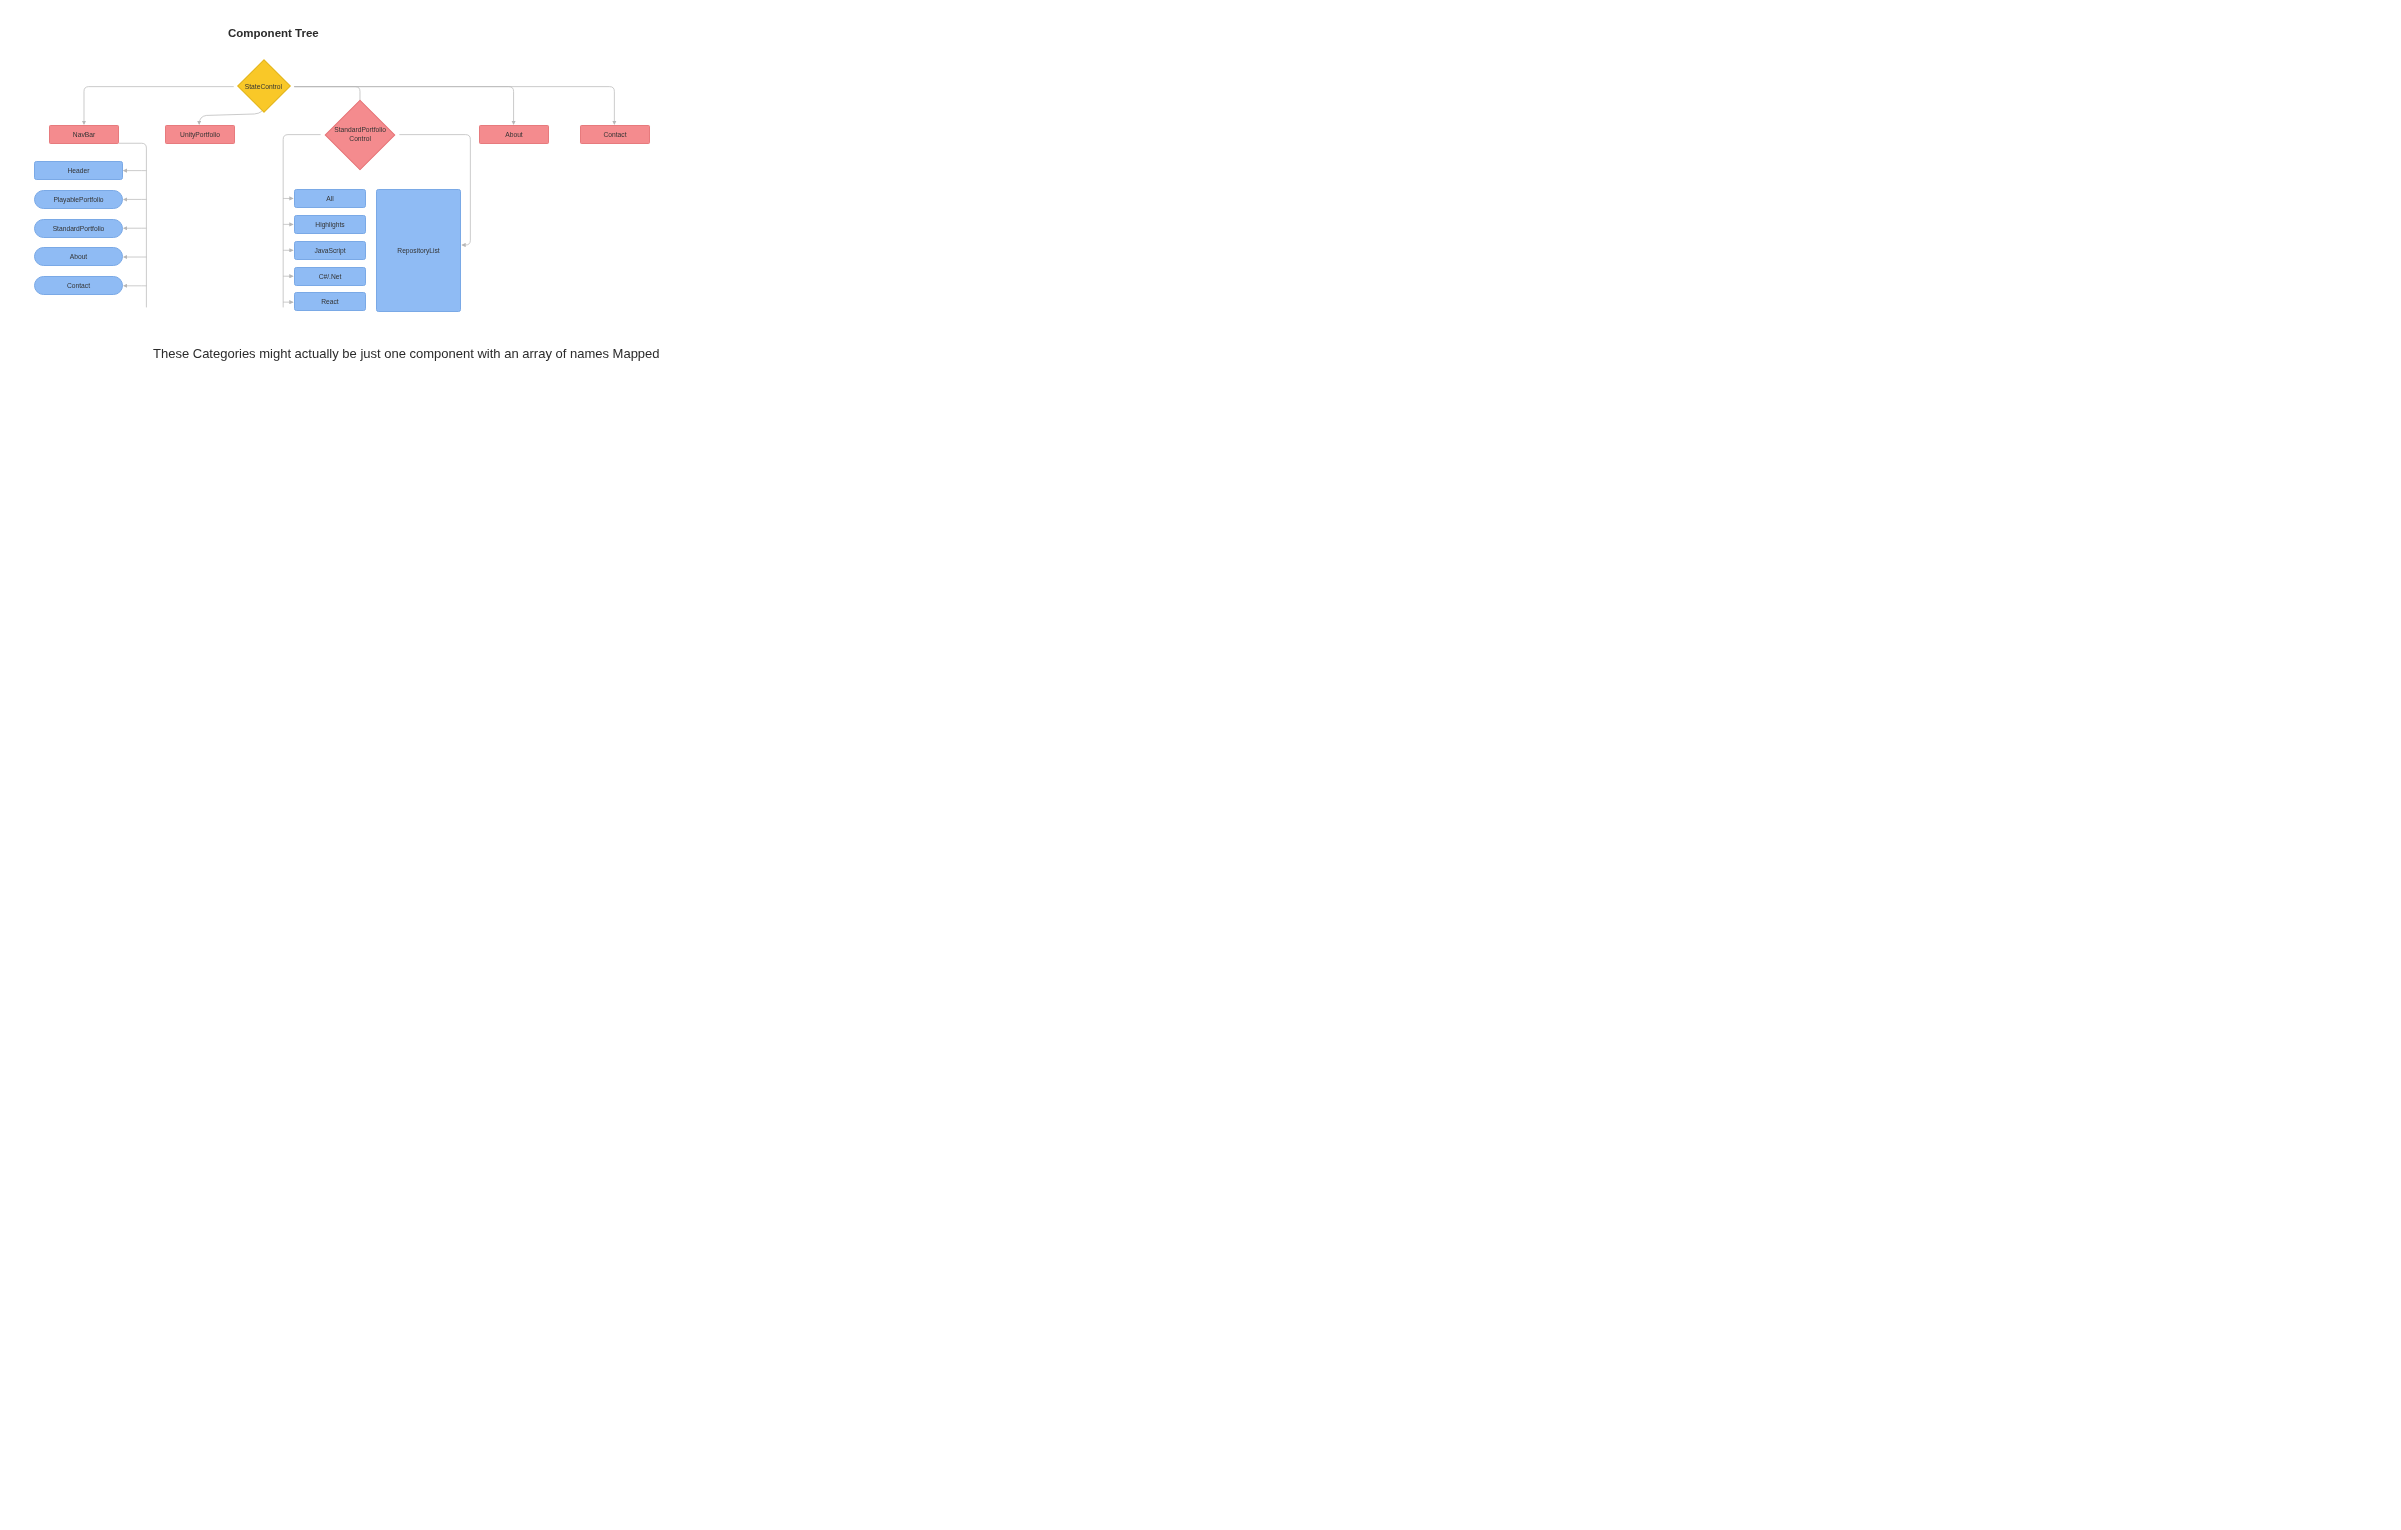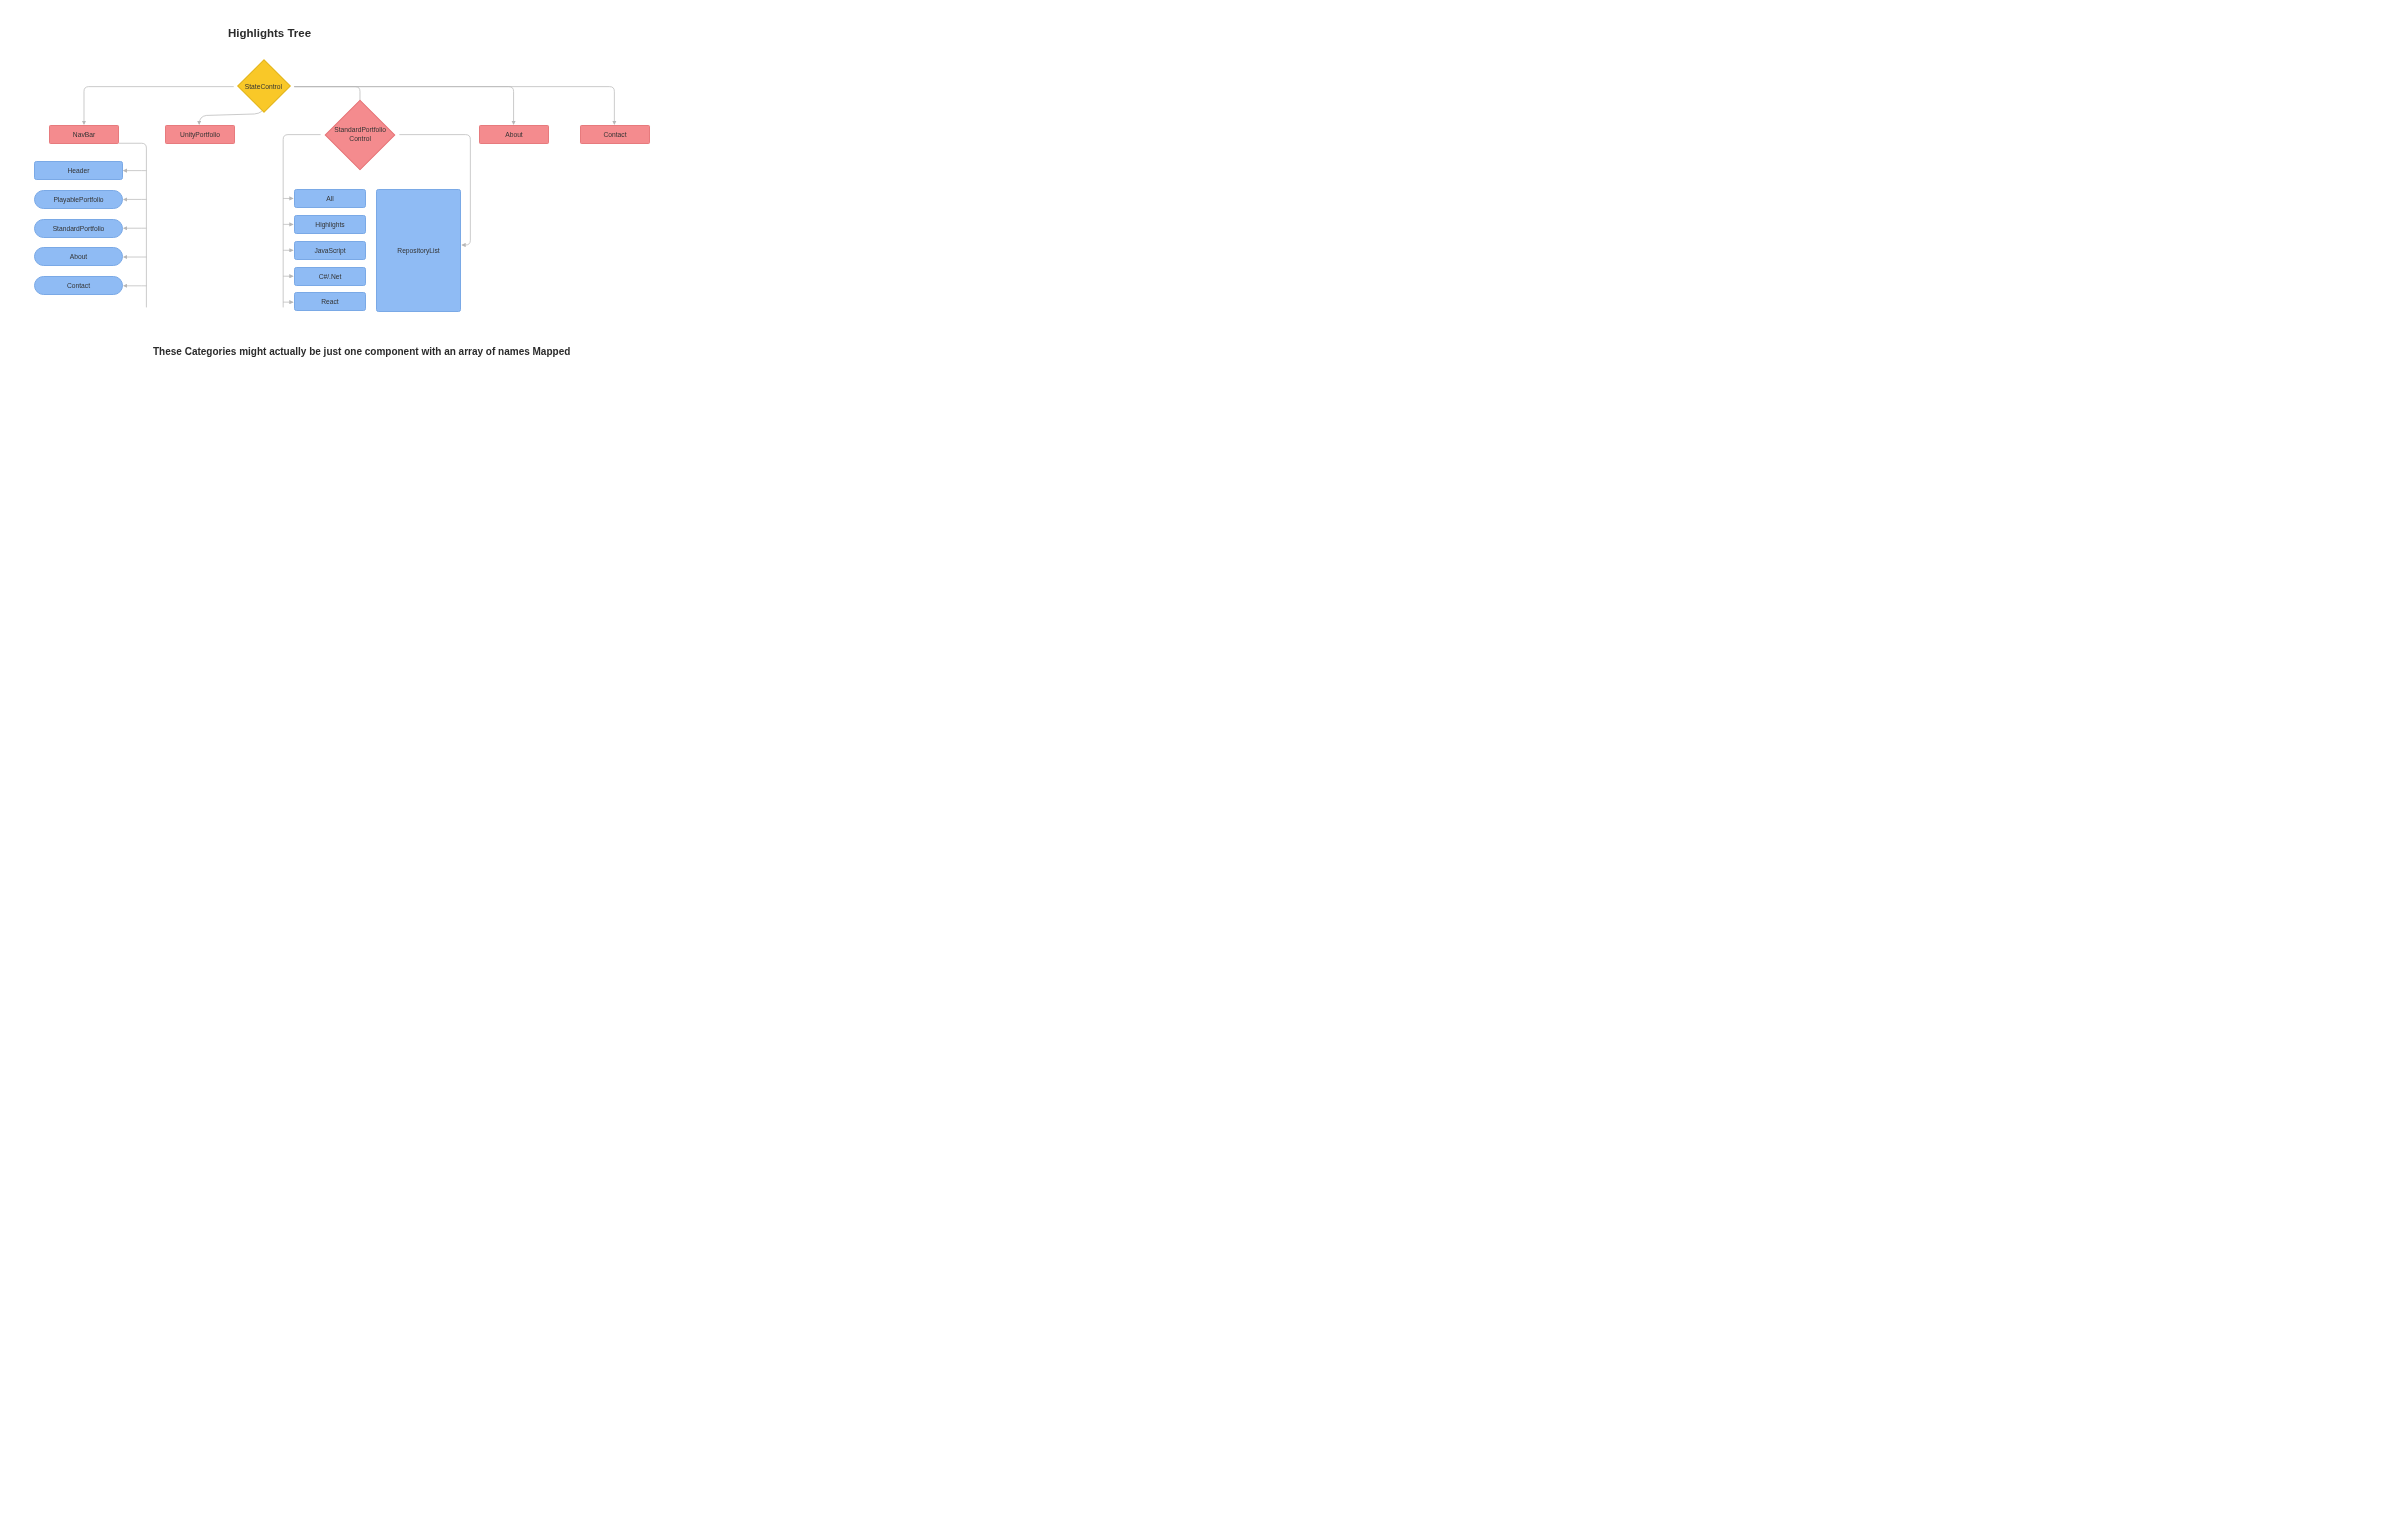--- a/index.html
+++ b/index.html
@@ -12,22 +12,22 @@
     overflow: hidden;
   }
   .title {
     position: absolute;
     font-size: 11.5px;
     font-weight: 600;
     color: #2b2b2b;
   }
   .footnote {
     position: absolute;
-    font-size: 10px;
-    font-weight: 700;
+    font-size: 13px;
+    font-weight: 400;
     color: #2b2b2b;
   }
   .node {
     position: absolute;
     display: flex;
     align-items: center;
     justify-content: center;
     font-size: 6.7px;
     font-weight: 500;
     color: #333;
@@ -68,21 +68,21 @@
   }
   svg.connectors {
     position: absolute;
     top:0; left:0;
     pointer-events: none;
   }
 </style>
 </head>
 <body>
 
-<div class="title" style="left:228px; top:27px;">Highlights Tree</div>
+<div class="title" style="left:228px; top:27px;">Component Tree</div>
 
 <svg class="connectors" width="695" height="383" viewBox="0 0 1448 797">
   <defs>
     <marker id="arrow" viewBox="0 0 10 10" refX="8" refY="5" markerWidth="6" markerHeight="6" orient="auto-start-reverse">
       <path d="M 0 0 L 10 5 L 0 10 z" fill="#b7b7b7"></path>
     </marker>
   </defs>
   <g stroke="#b7b7b7" stroke-width="1.5" fill="none">
 
     <path d="M 487 180 L 185 180 Q 175 180 175 190 L 175 258" marker-end="url(#arrow)"></path>

